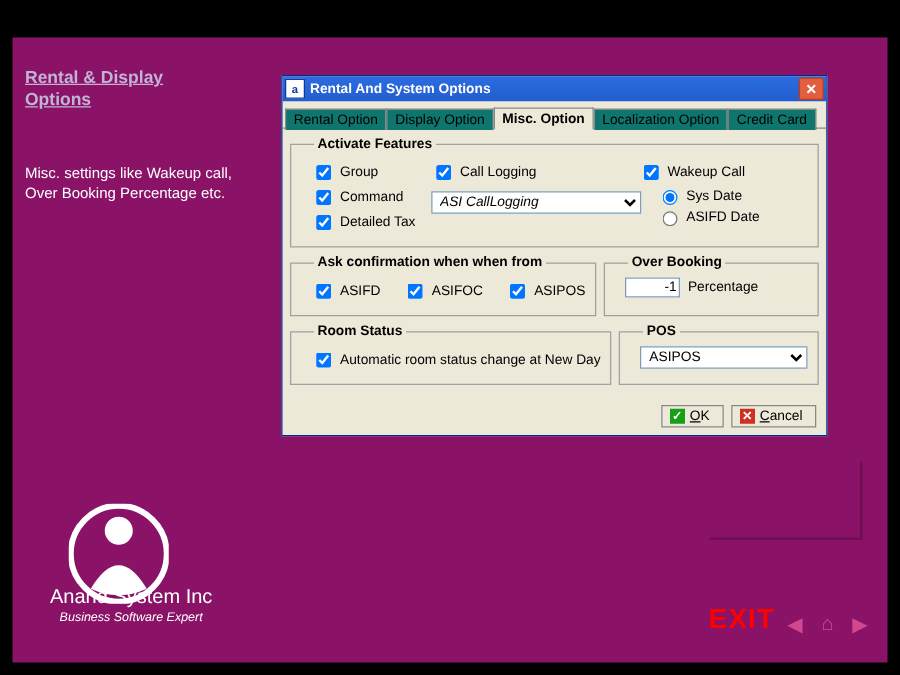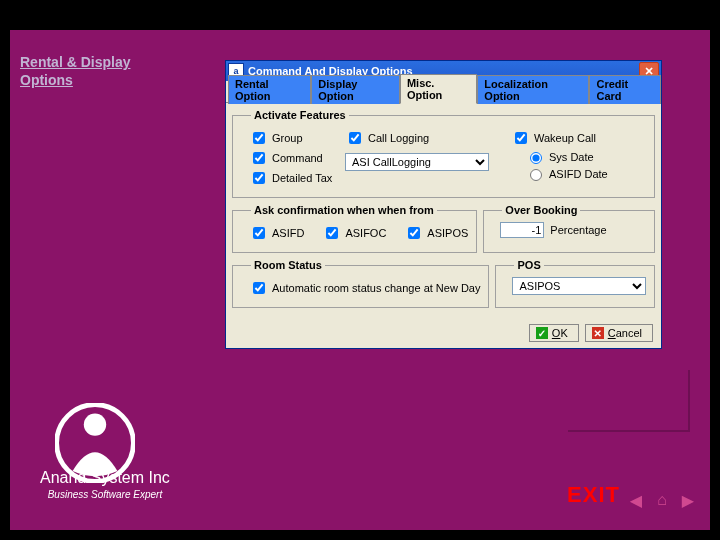--- a/index.html
+++ b/index.html
@@ -10,21 +10,21 @@
   .title-box a{color:#c1b4d3;font-weight:bold;font-size:14px;text-decoration:underline;}
   .desc-box{position:absolute;left:10px;top:100px;width:170px;color:#fff;font-size:12px;line-height:1.35;}
   
   .dialog{position:absolute;left:215px;top:30px;width:435px;height:287px;background:#ece9d8;border:1px solid #002a8c;font-family:Tahoma,sans-serif;font-size:11px;color:#000;}
   .titlebar{height:20px;background:linear-gradient(#2a6de0,#235dd0);display:flex;align-items:center;padding:0 2px;color:#fff;font-weight:bold;font-size:11px;}
   .titlebar .ticon{width:14px;height:14px;background:#fff;border:1px solid #0a3aa0;margin-right:4px;display:flex;align-items:center;justify-content:center;font-size:9px;color:#0a3aa0;}
   .titlebar .flex{flex:1;}
   .closebtn{width:18px;height:16px;background:#e15f3e;border:1px solid #c13c1d;color:#fff;display:flex;align-items:center;justify-content:center;font-weight:bold;font-size:11px;border-radius:2px;}
   
   .tabstrip{display:flex;align-items:flex-end;height:22px;padding-left:2px;}
-  .tab{border:1px solid #888;border-bottom:none;padding:2px 6px;background:#3b82f6;margin-right:0px;font-size:11px;position:relative;top:1px;font-weight:bold;}
+  .tab{border:1px solid #888;border-bottom:none;padding:2px 6px;background:#0f766e;margin-right:0px;font-size:11px;position:relative;top:1px;}
   .tab.active{background:#ece9d8;font-weight:bold;border-bottom:1px solid #ece9d8;z-index:2;}
   .tabline{border-top:1px solid #888;margin-top:-1px;}
   
   .groups{position:relative;padding:6px;}
   fieldset.gbox{border:1px solid #a0a0a0;margin:0;padding:6px 8px 8px 16px;font-size:11px;}
   fieldset.gbox>legend{font-weight:bold;padding:0 3px;margin-left:2px;}
   .row{display:flex;gap:6px;}
   .col{box-sizing:border-box;}
   label.ck{display:flex;align-items:center;gap:4px;margin:2px 0;white-space:nowrap;}
   input[type=checkbox],input[type=radio]{width:12px;height:12px;}
@@ -48,25 +48,26 @@
   .shadowbox{position:absolute;right:20px;top:340px;width:120px;height:60px;border-right:2px solid #6d0f52;border-bottom:2px solid #6d0f52;}
 </style>
 </head>
 <body>
 
 <div class="stage">
   <div class="slide">
     <div class="title-box">
       <a href="#">Rental &amp; Display Options</a>
     </div>
+    <div class="desc-box">Misc. settings like Wakeup call, Over Booking Percentage etc.</div>
 
     <div class="dialog">
       <div class="titlebar">
         <span class="ticon">a</span>
-        <span>Command And Display Options</span>
+        <span>Rental And System Options</span>
         <span class="flex"></span>
         <span class="closebtn">✕</span>
       </div>
       <div class="tabstrip">
         <div class="tab">Rental Option</div>
         <div class="tab">Display Option</div>
         <div class="tab active">Misc. Option</div>
         <div class="tab">Localization Option</div>
         <div class="tab">Credit Card</div>
       </div>
@@ -89,21 +90,21 @@
               <label class="ck">
                   <input type="checkbox" checked="" style="">
                   <span>Detailed Tax</span>
                 </label>
             </div>
             <div class="col" style="width:160px;">
               <label class="ck">
                   <input type="checkbox" checked="" style="">
                   <span>Call Logging</span>
                 </label>
-              <select style="width:144px;margin-top:4px;">
+              <select style="width:168px;margin-top:4px;font-style:italic;">
                 <option>ASI CallLogging</option>
               </select>
             </div>
             <div class="col" style="flex:1;">
               <label class="ck">
                   <input type="checkbox" checked="" style="">
                   <span>Wakeup Call</span>
                 </label>
               <label class="ck" style="margin-left:14px;">
                   <input type="radio" name="wk" checked="" style="">

